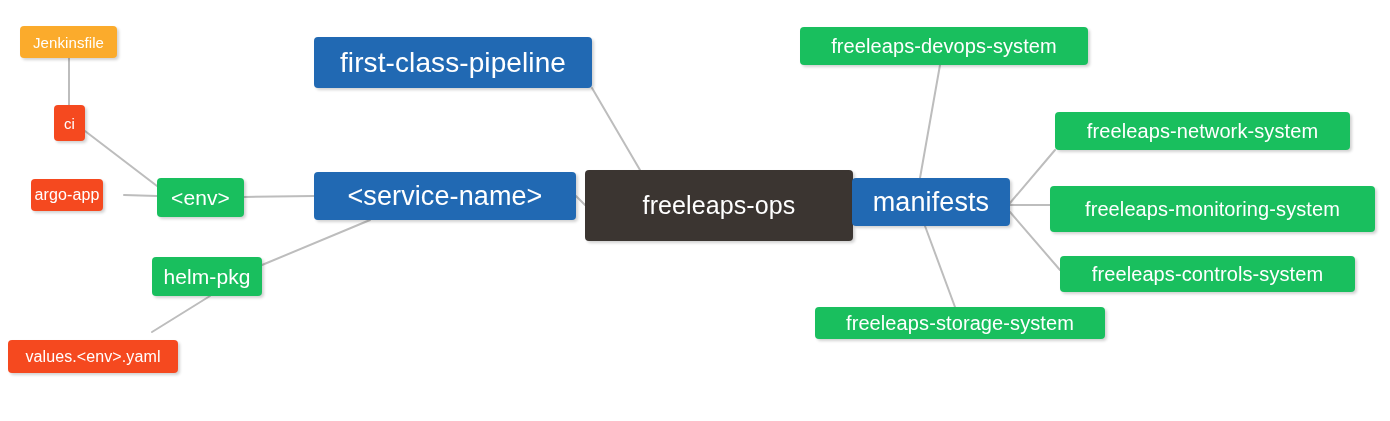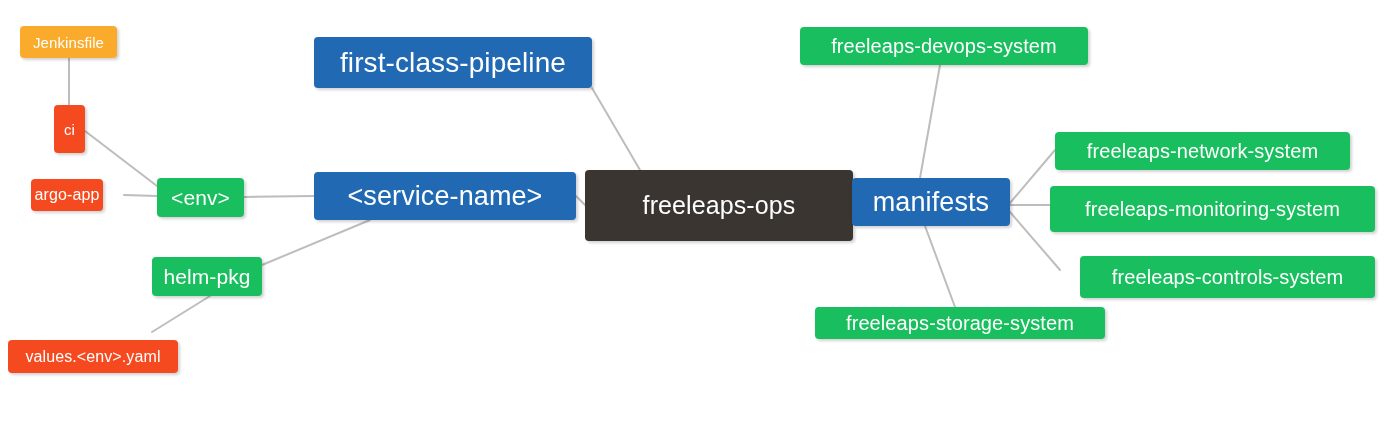--- a/index.html
+++ b/index.html
@@ -86,36 +86,36 @@
       </div>
       <div class="node n-green" style="left: 157px; top: 178px; width: 87px; height: 39px; font-size: 21px;">
         <span class="node-label">&lt;env&gt;</span>
       </div>
       <div class="node n-green" style="left: 152px; top: 257px; width: 110px; height: 39px; font-size: 21px;">
         <span class="node-label">helm-pkg</span>
       </div>
       <div class="node n-green" style="left: 800px; top: 27px; width: 288px; height: 38px; font-size: 20px;">
         <span class="node-label">freeleaps-devops-system</span>
       </div>
-      <div class="node n-green" style="left: 1055px; top: 112px; width: 295px; height: 38px; font-size: 20px; margin-top: 20px;">
+      <div class="node n-green" style="left: 1055px; top: 112px; width: 295px; height: 38px; font-size: 20px;">
         <span class="node-label">freeleaps-network-system</span>
       </div>
       <div class="node n-green" style="left: 1050px; top: 186px; width: 325px; height: 46px; font-size: 20px;">
         <span class="node-label">freeleaps-monitoring-system</span>
       </div>
-      <div class="node n-green" style="left: 1060px; top: 256px; width: 295px; height: 42px; font-size: 20px; margin-left: 20px;">
+      <div class="node n-green" style="left: 1060px; top: 256px; width: 295px; height: 36px; font-size: 20px;">
         <span class="node-label">freeleaps-controls-system</span>
       </div>
       <div class="node n-green" style="left: 815px; top: 307px; width: 290px; height: 32px; font-size: 20px;">
         <span class="node-label">freeleaps-storage-system</span>
       </div>
       <div class="node n-orange" style="left: 20px; top: 26px; width: 97px; height: 32px; font-size: 15px;">
         <span class="node-label">Jenkinsfile</span>
       </div>
-      <div class="node n-red" style="left: 54px; top: 105px; width: 31px; height: 48px; font-size: 15px;">
+      <div class="node n-red" style="left: 54px; top: 105px; width: 31px; height: 36px; font-size: 15px;">
         <span class="node-label">ci</span>
       </div>
       <div class="node n-red" style="left: 31px; top: 179px; width: 72px; height: 32px; font-size: 16px;">
         <span class="node-label">argo-app</span>
       </div>
       <div class="node n-red" style="left: 8px; top: 332px; width: 170px; height: 33px; font-size: 16px; margin-top: 8px;">
         <span class="node-label">values.&lt;env&gt;.yaml</span>
       </div>
     </div>
 </div>

